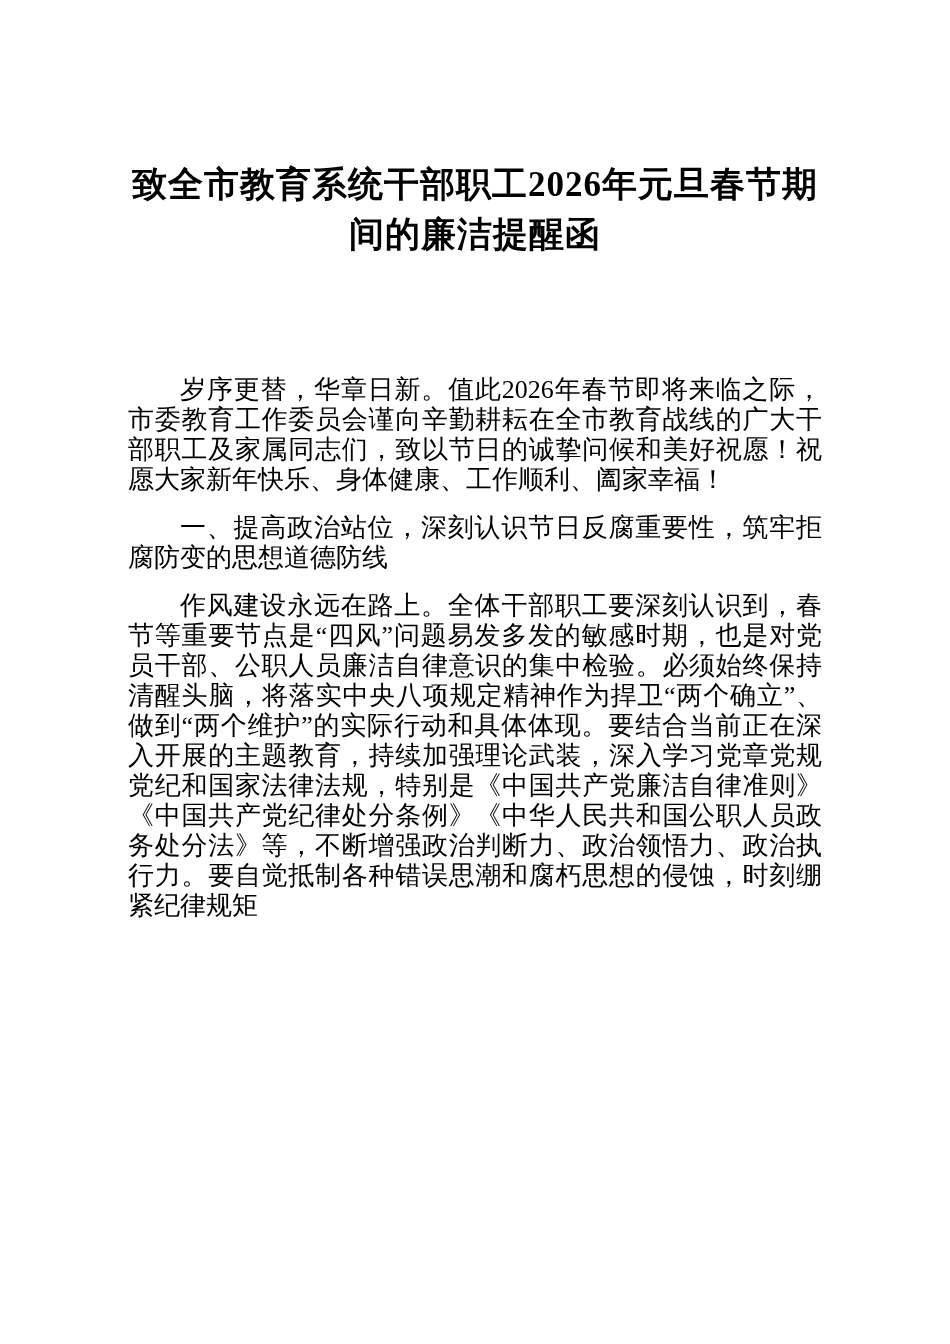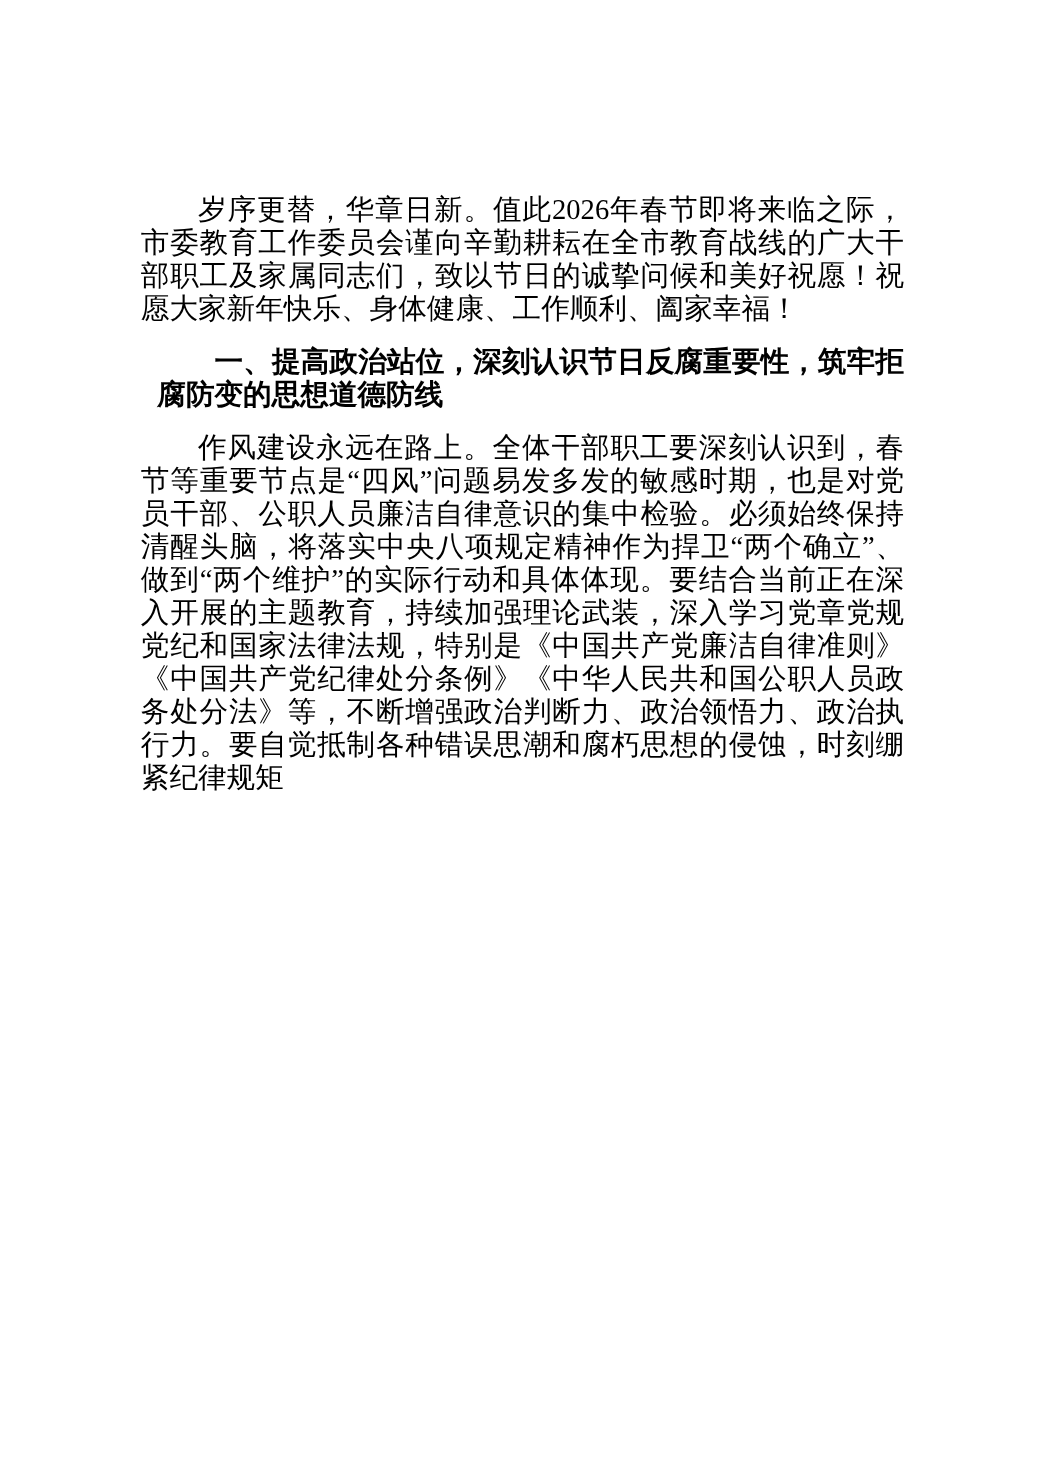--- a/index.html
+++ b/index.html
@@ -33,26 +33,26 @@
     text-align: justify;
     text-justify: inter-character;
     text-indent: 2em;
     margin: 18px 0 0 0;
     word-break: break-all;
   }
   .para:first-child {
     margin-top: 16px;
   }
   .para.heading {
-    font-weight: bold;
-    margin-left: 15px;
+    font-weight: normal;
   }
 </style>
 </head>
 <body>
 
 <div class="page">
+  <h1 class="doc-title">致全市教育系统干部职工2026年元旦春节期间的廉洁提醒函</h1>
   <div id="doc-body">
       <p class="para">岁序更替，华章日新。值此2026年春节即将来临之际，市委教育工作委员会谨向辛勤耕耘在全市教育战线的广大干部职工及家属同志们，致以节日的诚挚问候和美好祝愿！祝愿大家新年快乐、身体健康、工作顺利、阖家幸福！</p>
       <p class="para heading">一、提高政治站位，深刻认识节日反腐重要性，筑牢拒腐防变的思想道德防线</p>
       <p class="para">作风建设永远在路上。全体干部职工要深刻认识到，春节等重要节点是“四风”问题易发多发的敏感时期，也是对党员干部、公职人员廉洁自律意识的集中检验。必须始终保持清醒头脑，将落实中央八项规定精神作为捍卫“两个确立”、做到“两个维护”的实际行动和具体体现。要结合当前正在深入开展的主题教育，持续加强理论武装，深入学习党章党规党纪和国家法律法规，特别是《中国共产党廉洁自律准则》《中国共产党纪律处分条例》《中华人民共和国公职人员政务处分法》等，不断增强政治判断力、政治领悟力、政治执行力。要自觉抵制各种错误思潮和腐朽思想的侵蚀，时刻绷紧纪律规矩</p>
     </div>
 </div>
 
 </body></html>

